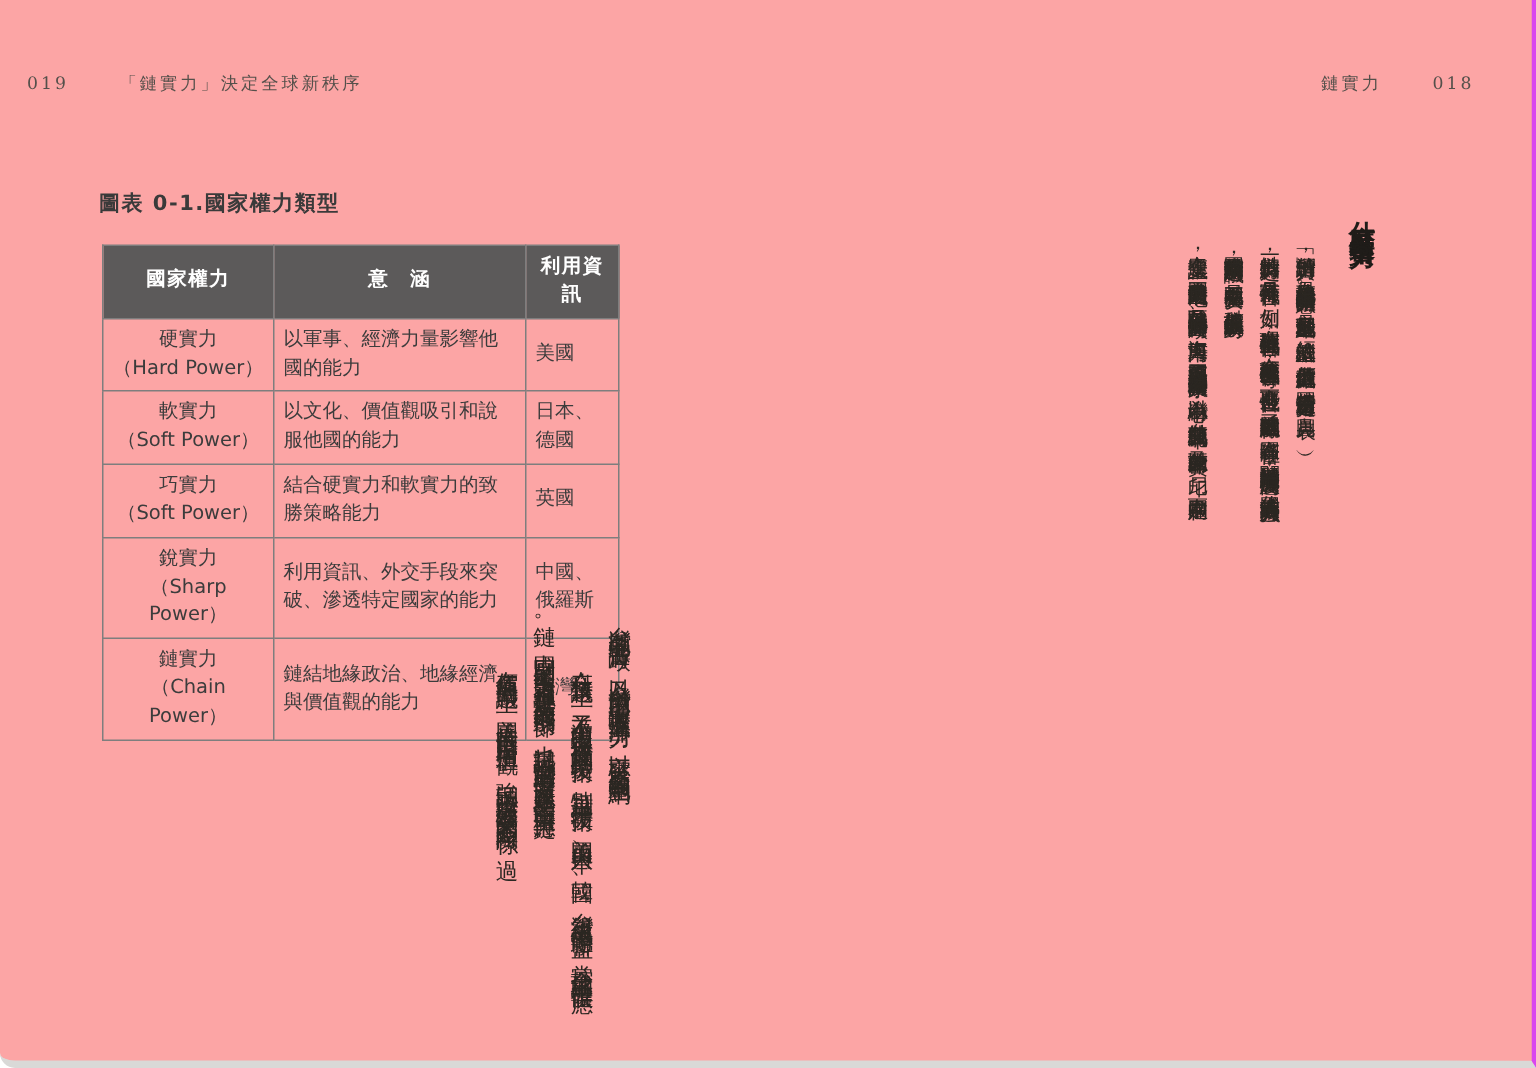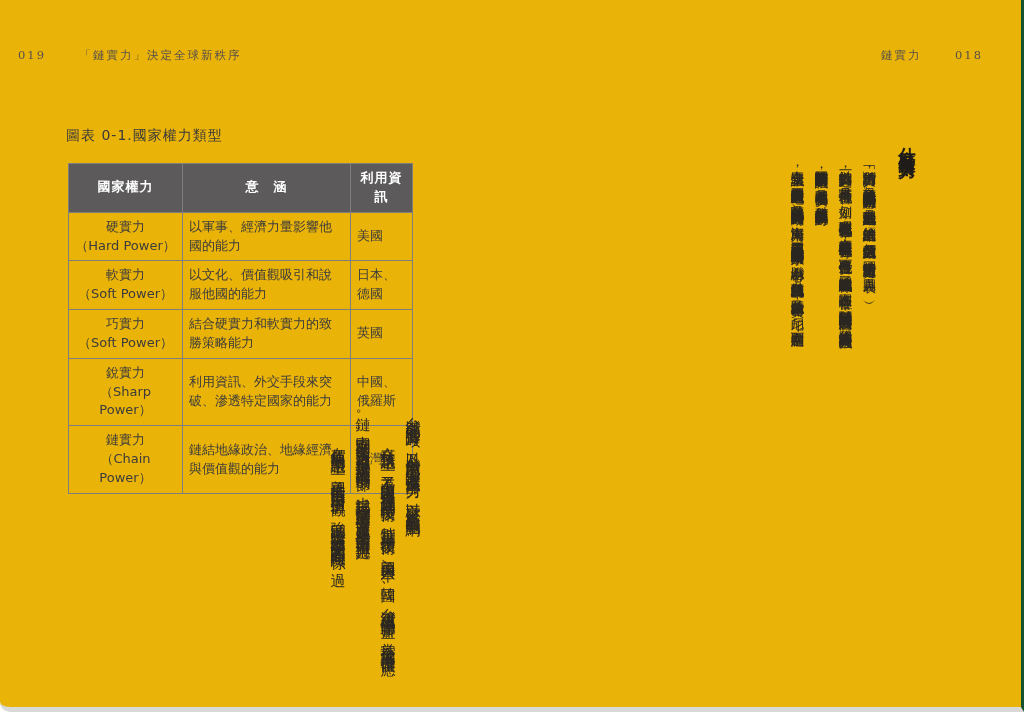--- a/index.html
+++ b/index.html
@@ -1,43 +1,43 @@
 <!DOCTYPE html>
 <html><head>
 <meta charset="utf-8">
 <style>
   html,body{margin:0;padding:0;background:#ffffff;}
   .spread{
     position:relative;
     width:1024px;height:712px;
-    background:#eab308;
+    background:#fca5a5;
     overflow:hidden;
     font-family:"DejaVu Serif", serif;
     color:#2b2722;
     box-sizing:border-box;
-    border-right:3px solid #14532d;
+    border-right:3px solid #d946ef;
     border-bottom:5px solid #d9d9d7;
     border-bottom-left-radius:10px;
   }
   
   .running-head{
     position:absolute;top:48px;
     font-size:11.5px;color:#55504b;
     letter-spacing:2px;
     font-family:"DejaVu Serif", serif;
     white-space:nowrap;
   }
   .rh-left{left:18px;}
   .rh-right{right:38px;}
   .rh-num{letter-spacing:1px;margin:0 14px;}
   
   .fig-title{
     position:absolute;left:66px;top:127px;
     font-family:"DejaVu Sans", sans-serif;
-    font-weight:normal;font-size:14px;color:#3a3a3a;
+    font-weight:bold;font-size:14px;color:#3a3a3a;
     letter-spacing:1px;
   }
   table.power-table{
     position:absolute;left:68px;top:163px;
     border-collapse:collapse;
     font-family:"DejaVu Sans", sans-serif;
     font-size:13px;color:#3c3c3c;
     table-layout:fixed;width:344px;
   }
   .power-table th,.power-table td{

